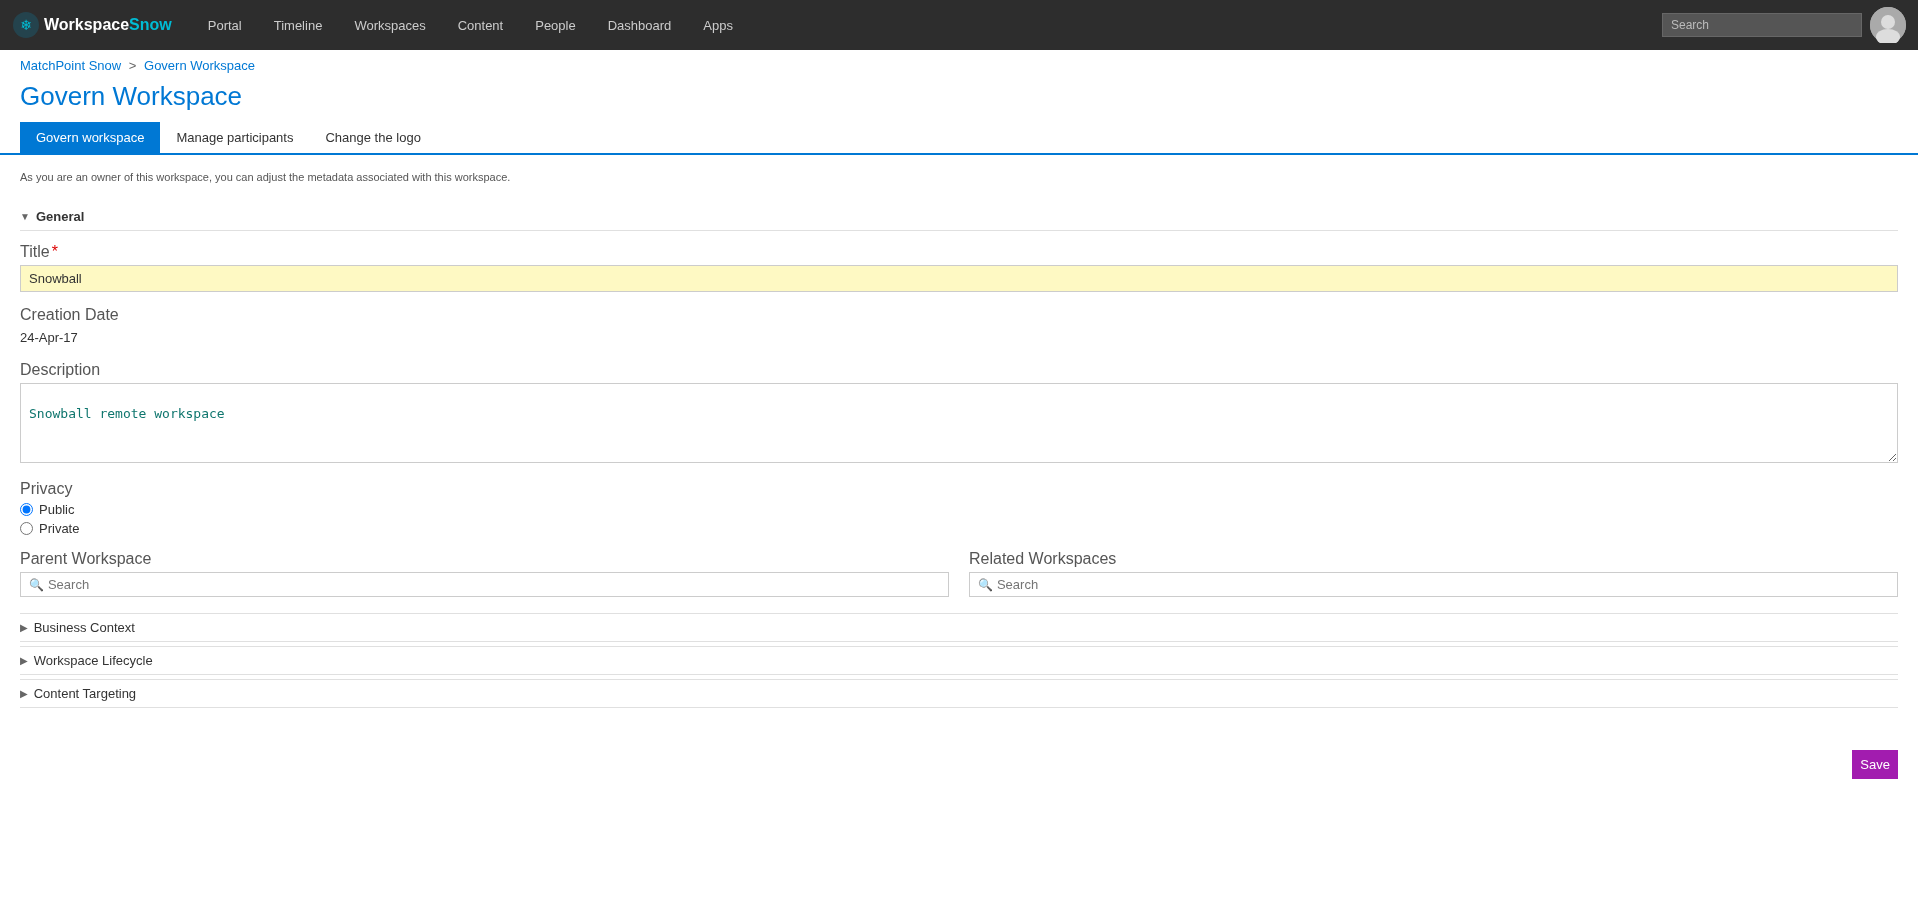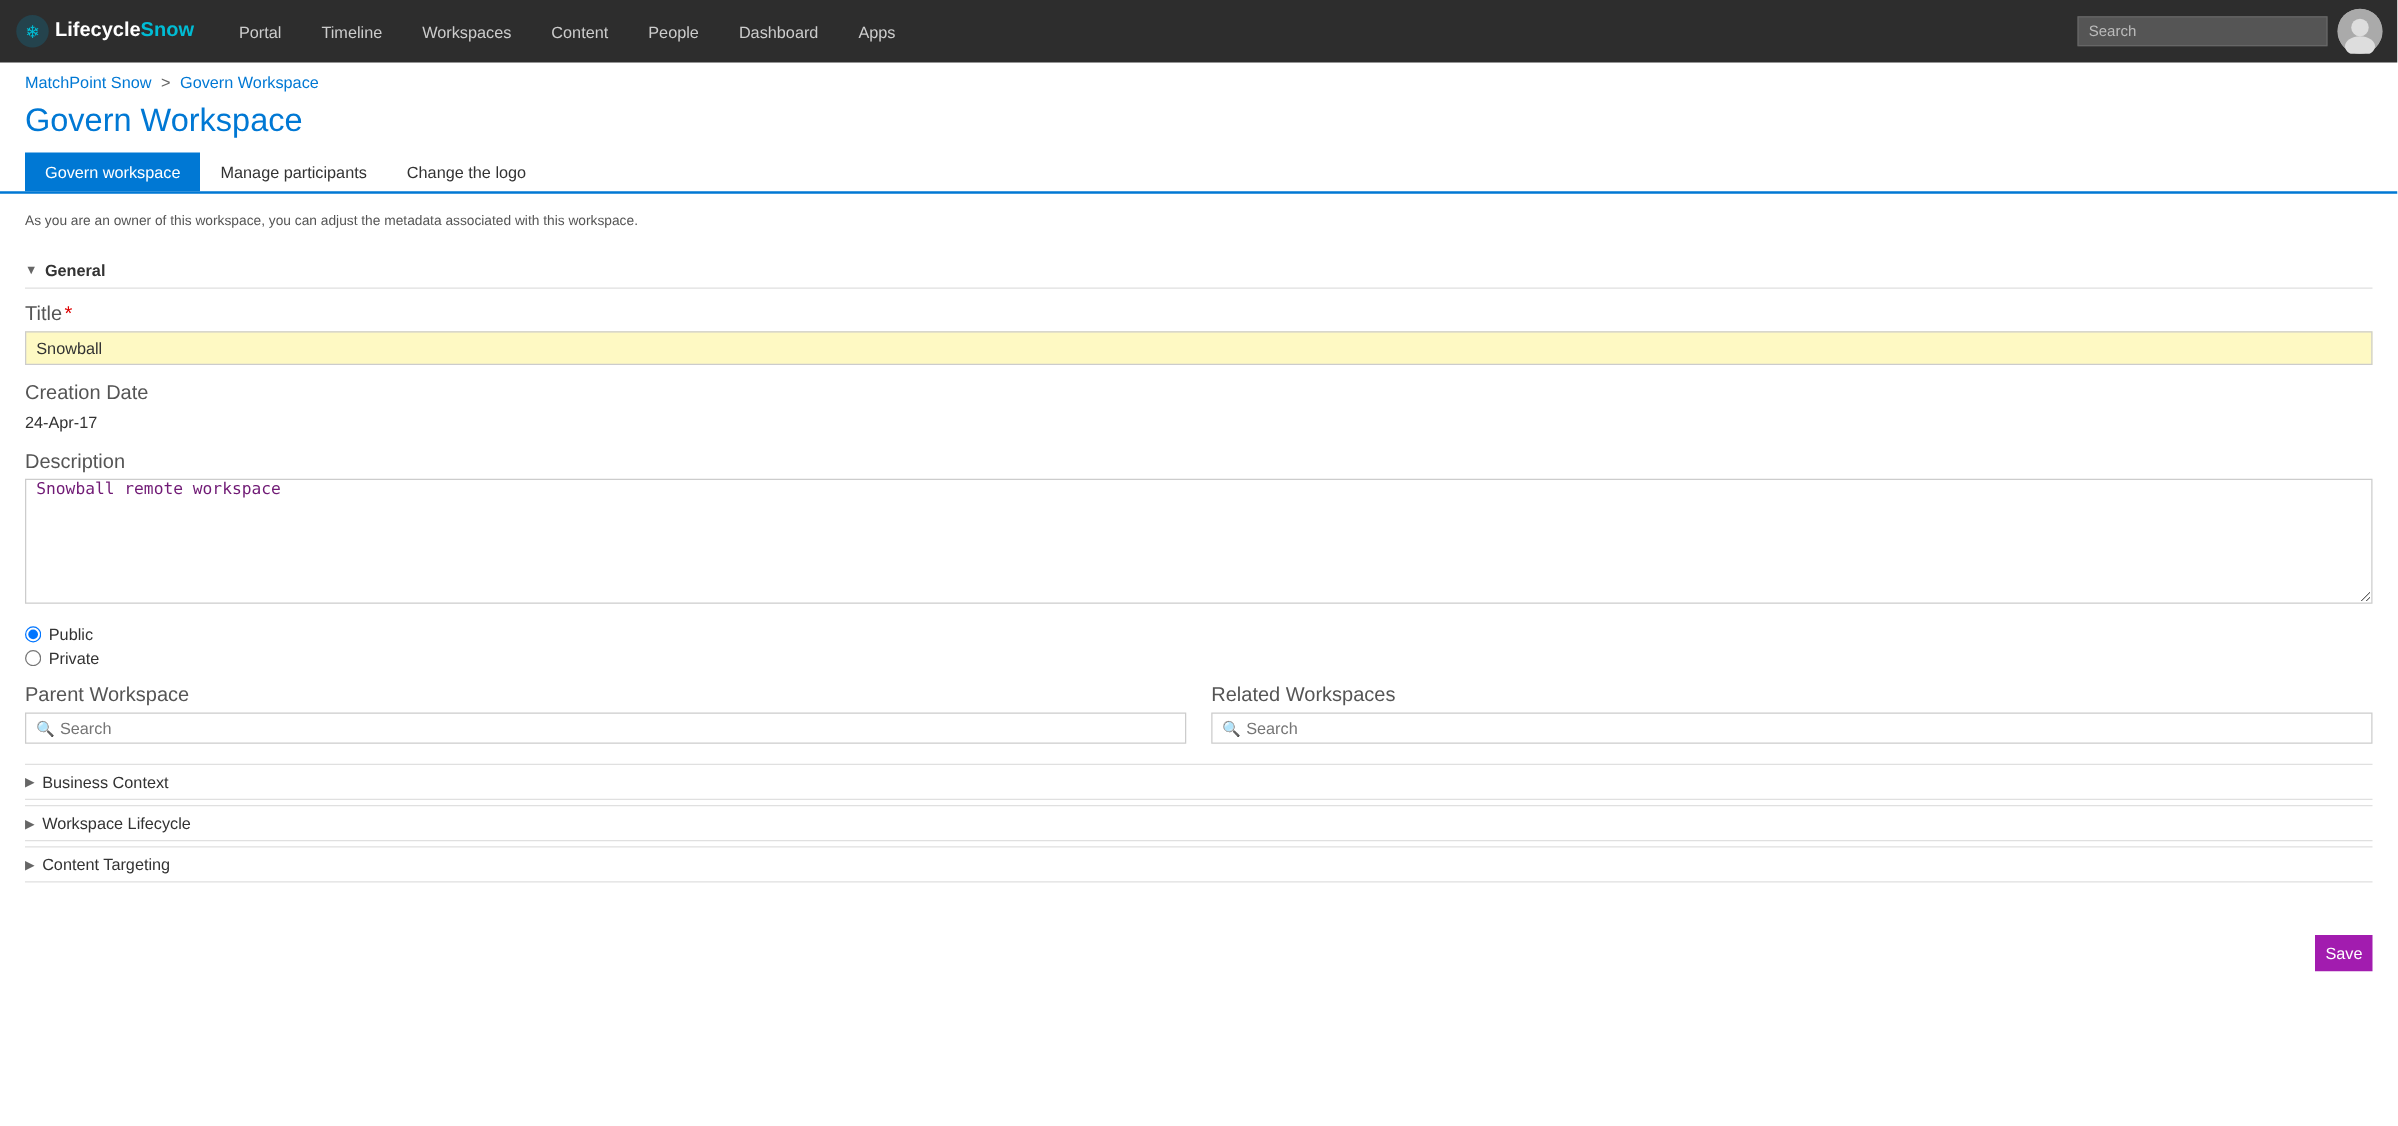--- a/index.html
+++ b/index.html
@@ -183,27 +183,27 @@
       border: 1px solid #ccc;
       padding: 5px 8px;
       font-size: 13px;
       color: #333;
       outline: none;
       background: #fef9c3;
     }
     .field-textarea {
       width: 100%;
       border: 1px solid #ccc;
-      padding: 0 8px;
-      font-size: 13px;
-      color: #701a75;
+      padding: 22px 8px;
+      font-size: 13px;
+      color: #0f766e;
       outline: none;
       background: #fff;
       resize: vertical;
-      height: 100px;
+      height: 80px;
       min-height: 60px;
     }
     .static-value {
       font-size: 13px;
       color: #333;
       padding: 2px 0;
     }
 
     
     .privacy-section {
@@ -273,21 +273,21 @@
   </style>
 </head>
 <body>
 
 <div class="topbar">
   <div class="logo-area">
     <svg class="logo-icon" viewBox="0 0 28 28">
       <circle cx="14" cy="14" r="13" fill="#0099cc" opacity="0.2"></circle>
       <text x="14" y="19" text-anchor="middle" font-size="14" fill="#00bcd4">❄</text>
     </svg>
-    <span class="logo-text">Lifecycle</span>
+    <span class="logo-text">Workspace</span>
     <span class="logo-text logo-snow">Snow</span>
   </div>
 
   <div class="nav-items">
     <a class="nav-item">Portal</a>
     <a class="nav-item">Timeline</a>
     <a class="nav-item">Workspaces</a>
     <a class="nav-item">Content</a>
     <a class="nav-item">People</a>
     <a class="nav-item">Dashboard</a>
@@ -342,20 +342,21 @@
       <label class="field-label">Creation Date</label>
       <div class="static-value">24-Apr-17</div>
     </div>
 
     <div class="field-group">
       <label class="field-label">Description</label>
       <textarea class="field-textarea" style="">Snowball remote workspace</textarea>
     </div>
 
     <div class="privacy-section">
+      <label class="field-label">Privacy</label>
       <div class="radio-option">
         <input type="radio" name="privacy" value="public" checked="" style="">
         <span>Public</span>
       </div>
       <div class="radio-option">
         <input type="radio" name="privacy" value="private" style="">
         <span>Private</span>
       </div>
     </div>
 

